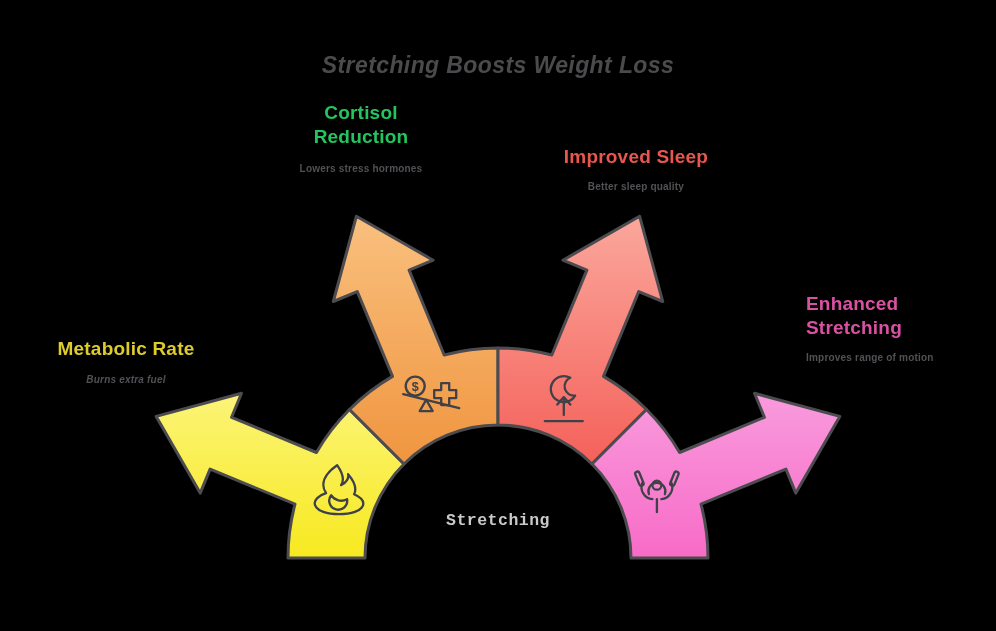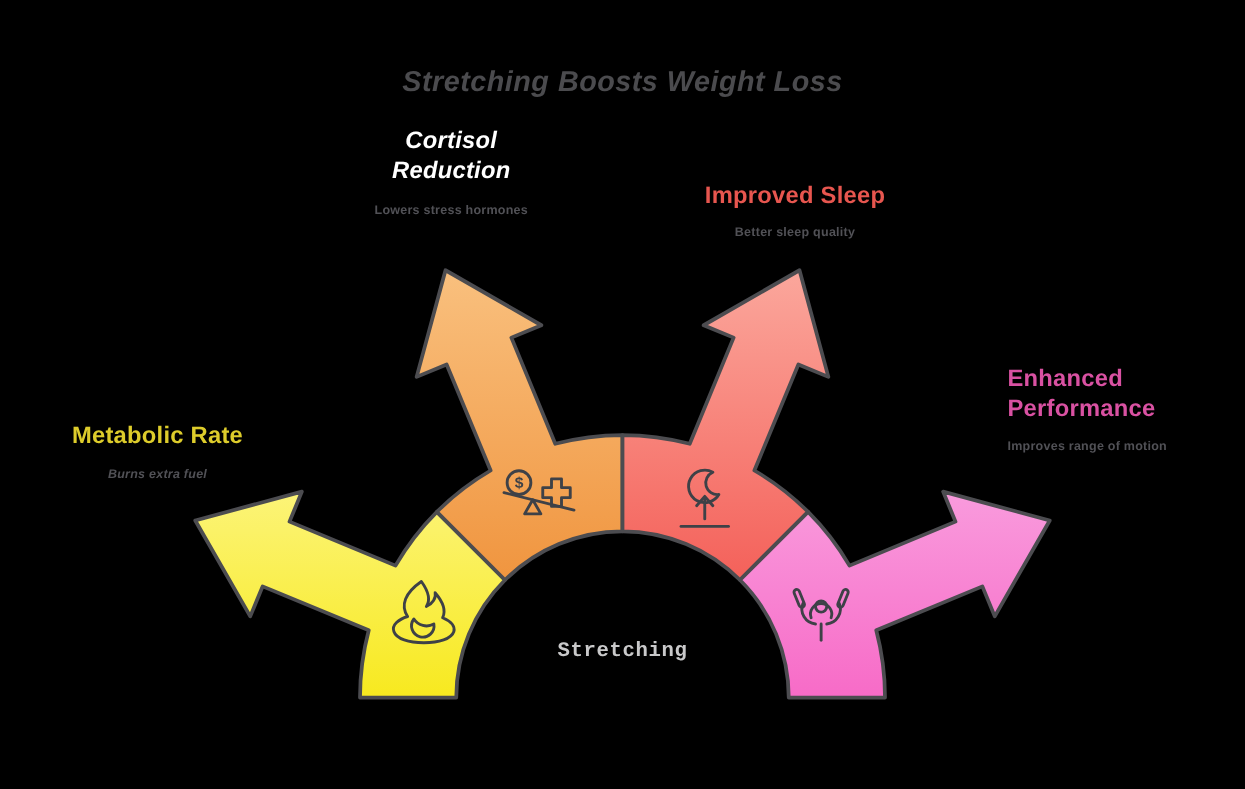--- a/index.html
+++ b/index.html
@@ -86,29 +86,29 @@
     </svg>
 
   <div class="title" style="color: rgb(75, 75, 78);">Stretching Boosts Weight Loss</div>
 
   <div class="label-block centered" id="lb-metabolic">
     <div class="item-label" style="color: rgb(221, 204, 43);">Metabolic Rate</div>
     <div class="item-sub" style="color: rgb(81, 81, 86);">Burns extra fuel</div>
   </div>
 
   <div class="label-block centered" id="lb-cortisol">
-    <div class="item-label" style="color: #ffffff; font-style: italic;">Cortisol Reduction</div>
+    <div class="item-label" style="color: #22c55e;">Cortisol Reduction</div>
     <div class="item-sub" style="color: rgb(81, 81, 86);">Lowers stress hormones</div>
   </div>
 
   <div class="label-block centered" id="lb-sleep">
     <div class="item-label" style="color: rgb(231, 86, 79);">Improved Sleep</div>
     <div class="item-sub" style="color: rgb(81, 81, 86);">Better sleep quality</div>
   </div>
 
   <div class="label-block" id="lb-performance">
-    <div class="item-label" style="color: rgb(217, 81, 162);">Enhanced Performance</div>
+    <div class="item-label" style="color: rgb(217, 81, 162);">Enhanced Stretching</div>
     <div class="item-sub" style="color: rgb(81, 81, 86);">Improves range of motion</div>
   </div>
 
   <div class="center-label" style="color: rgb(201, 201, 202); font-family: Liberation Mono, monospace;">Stretching</div>
 
 </div>
 
 </body></html>

